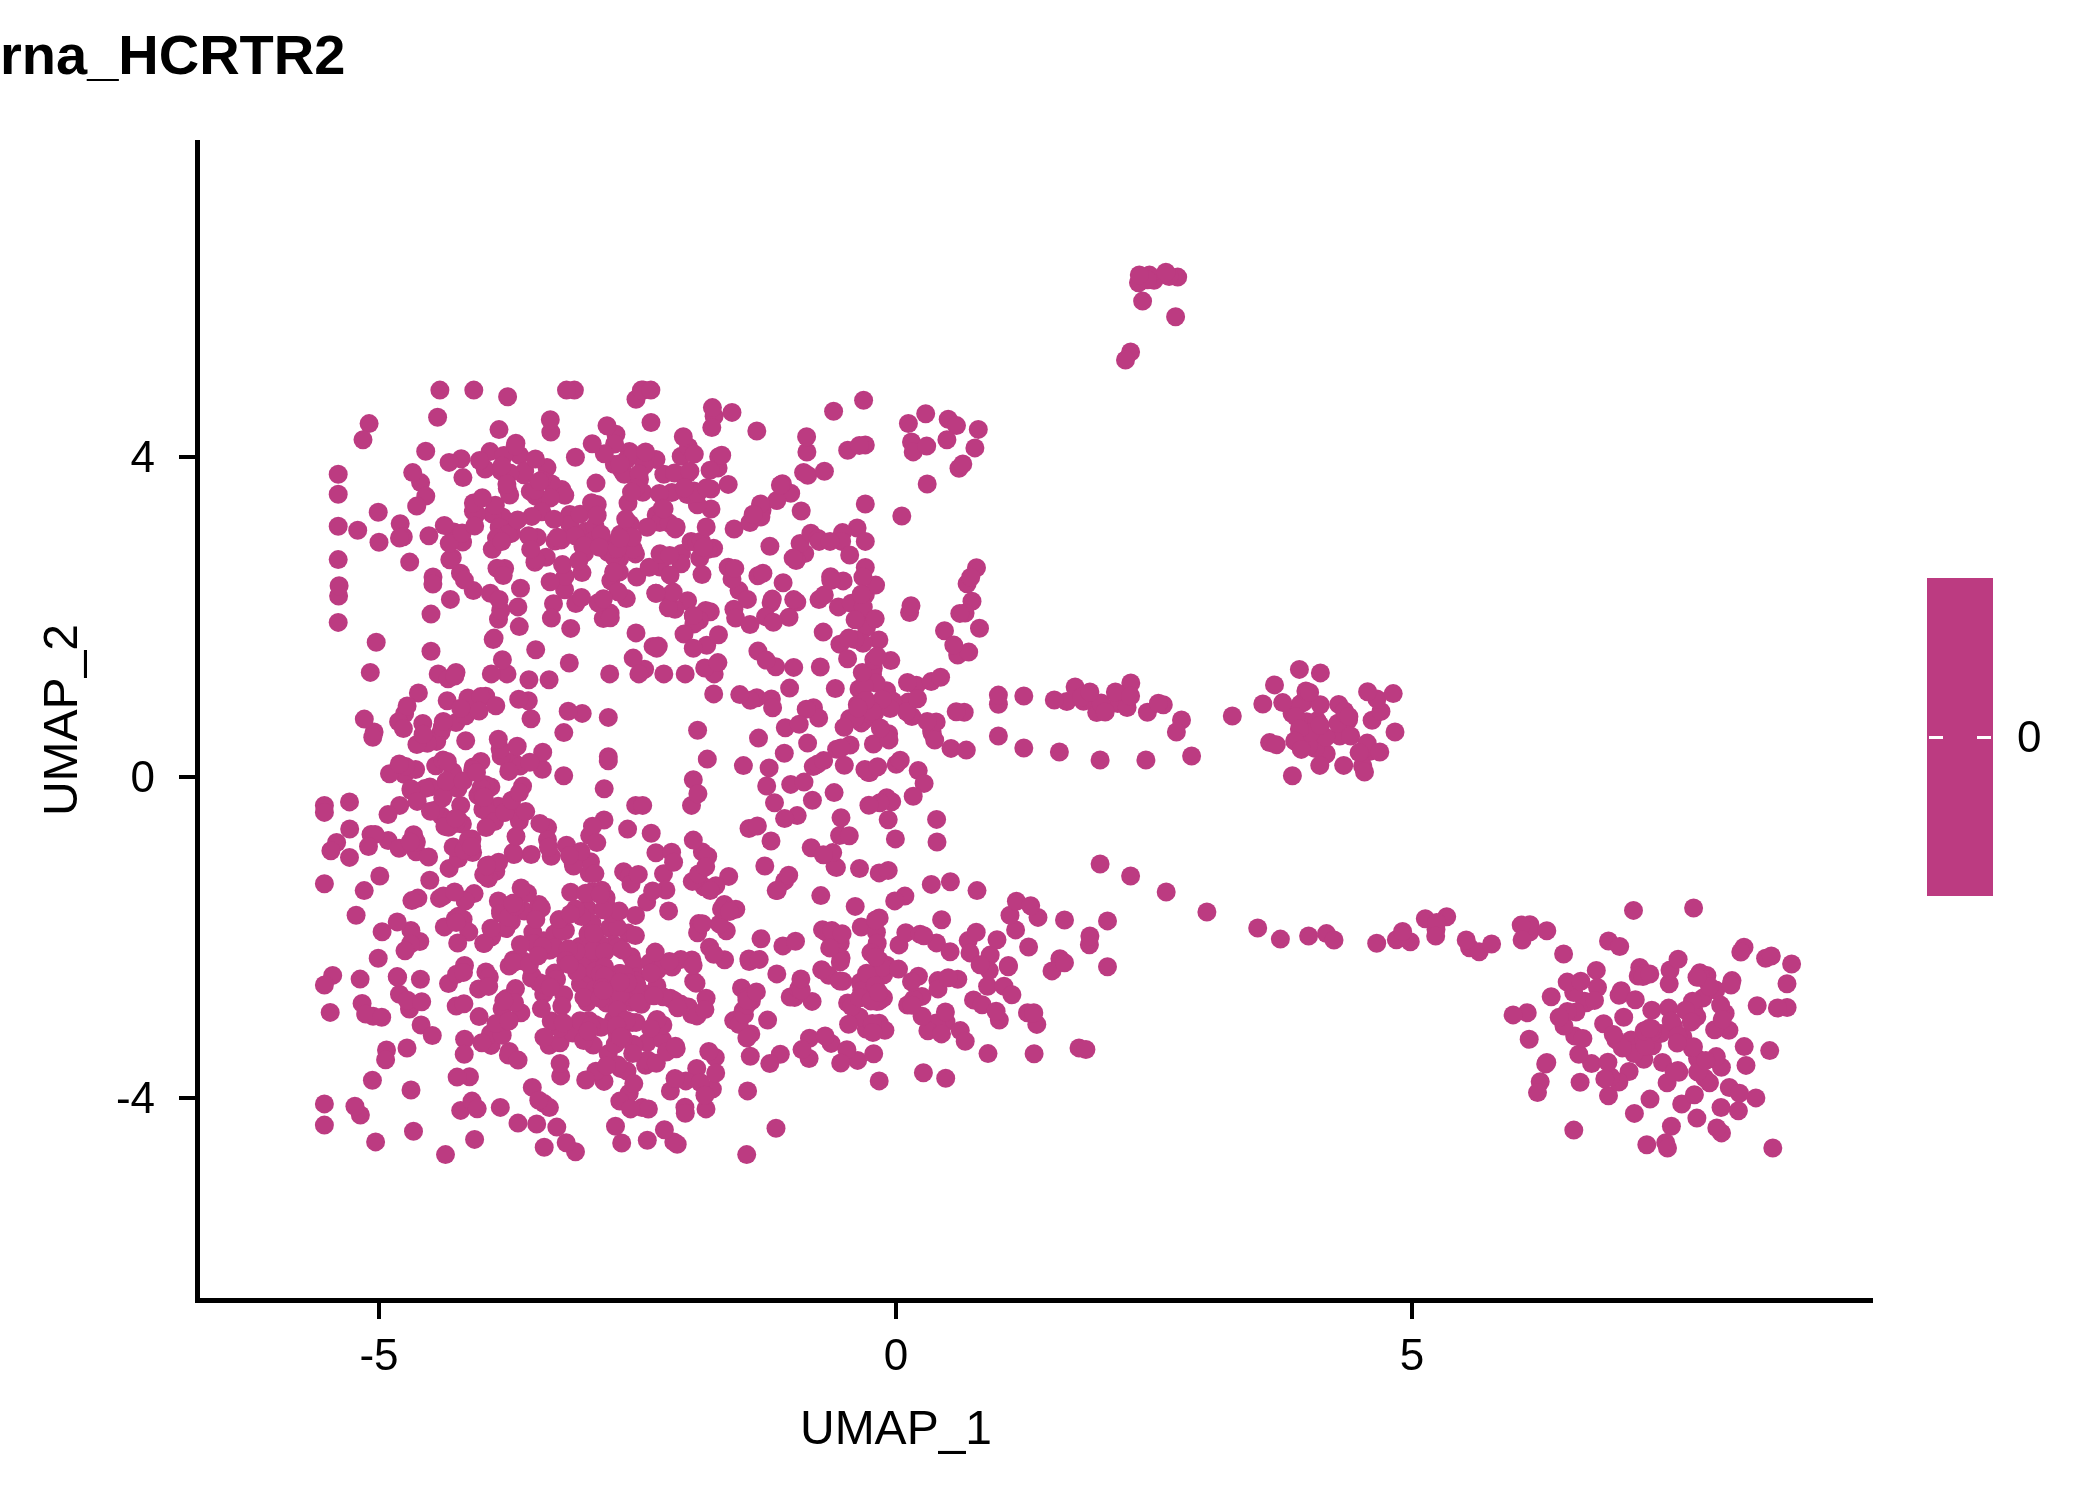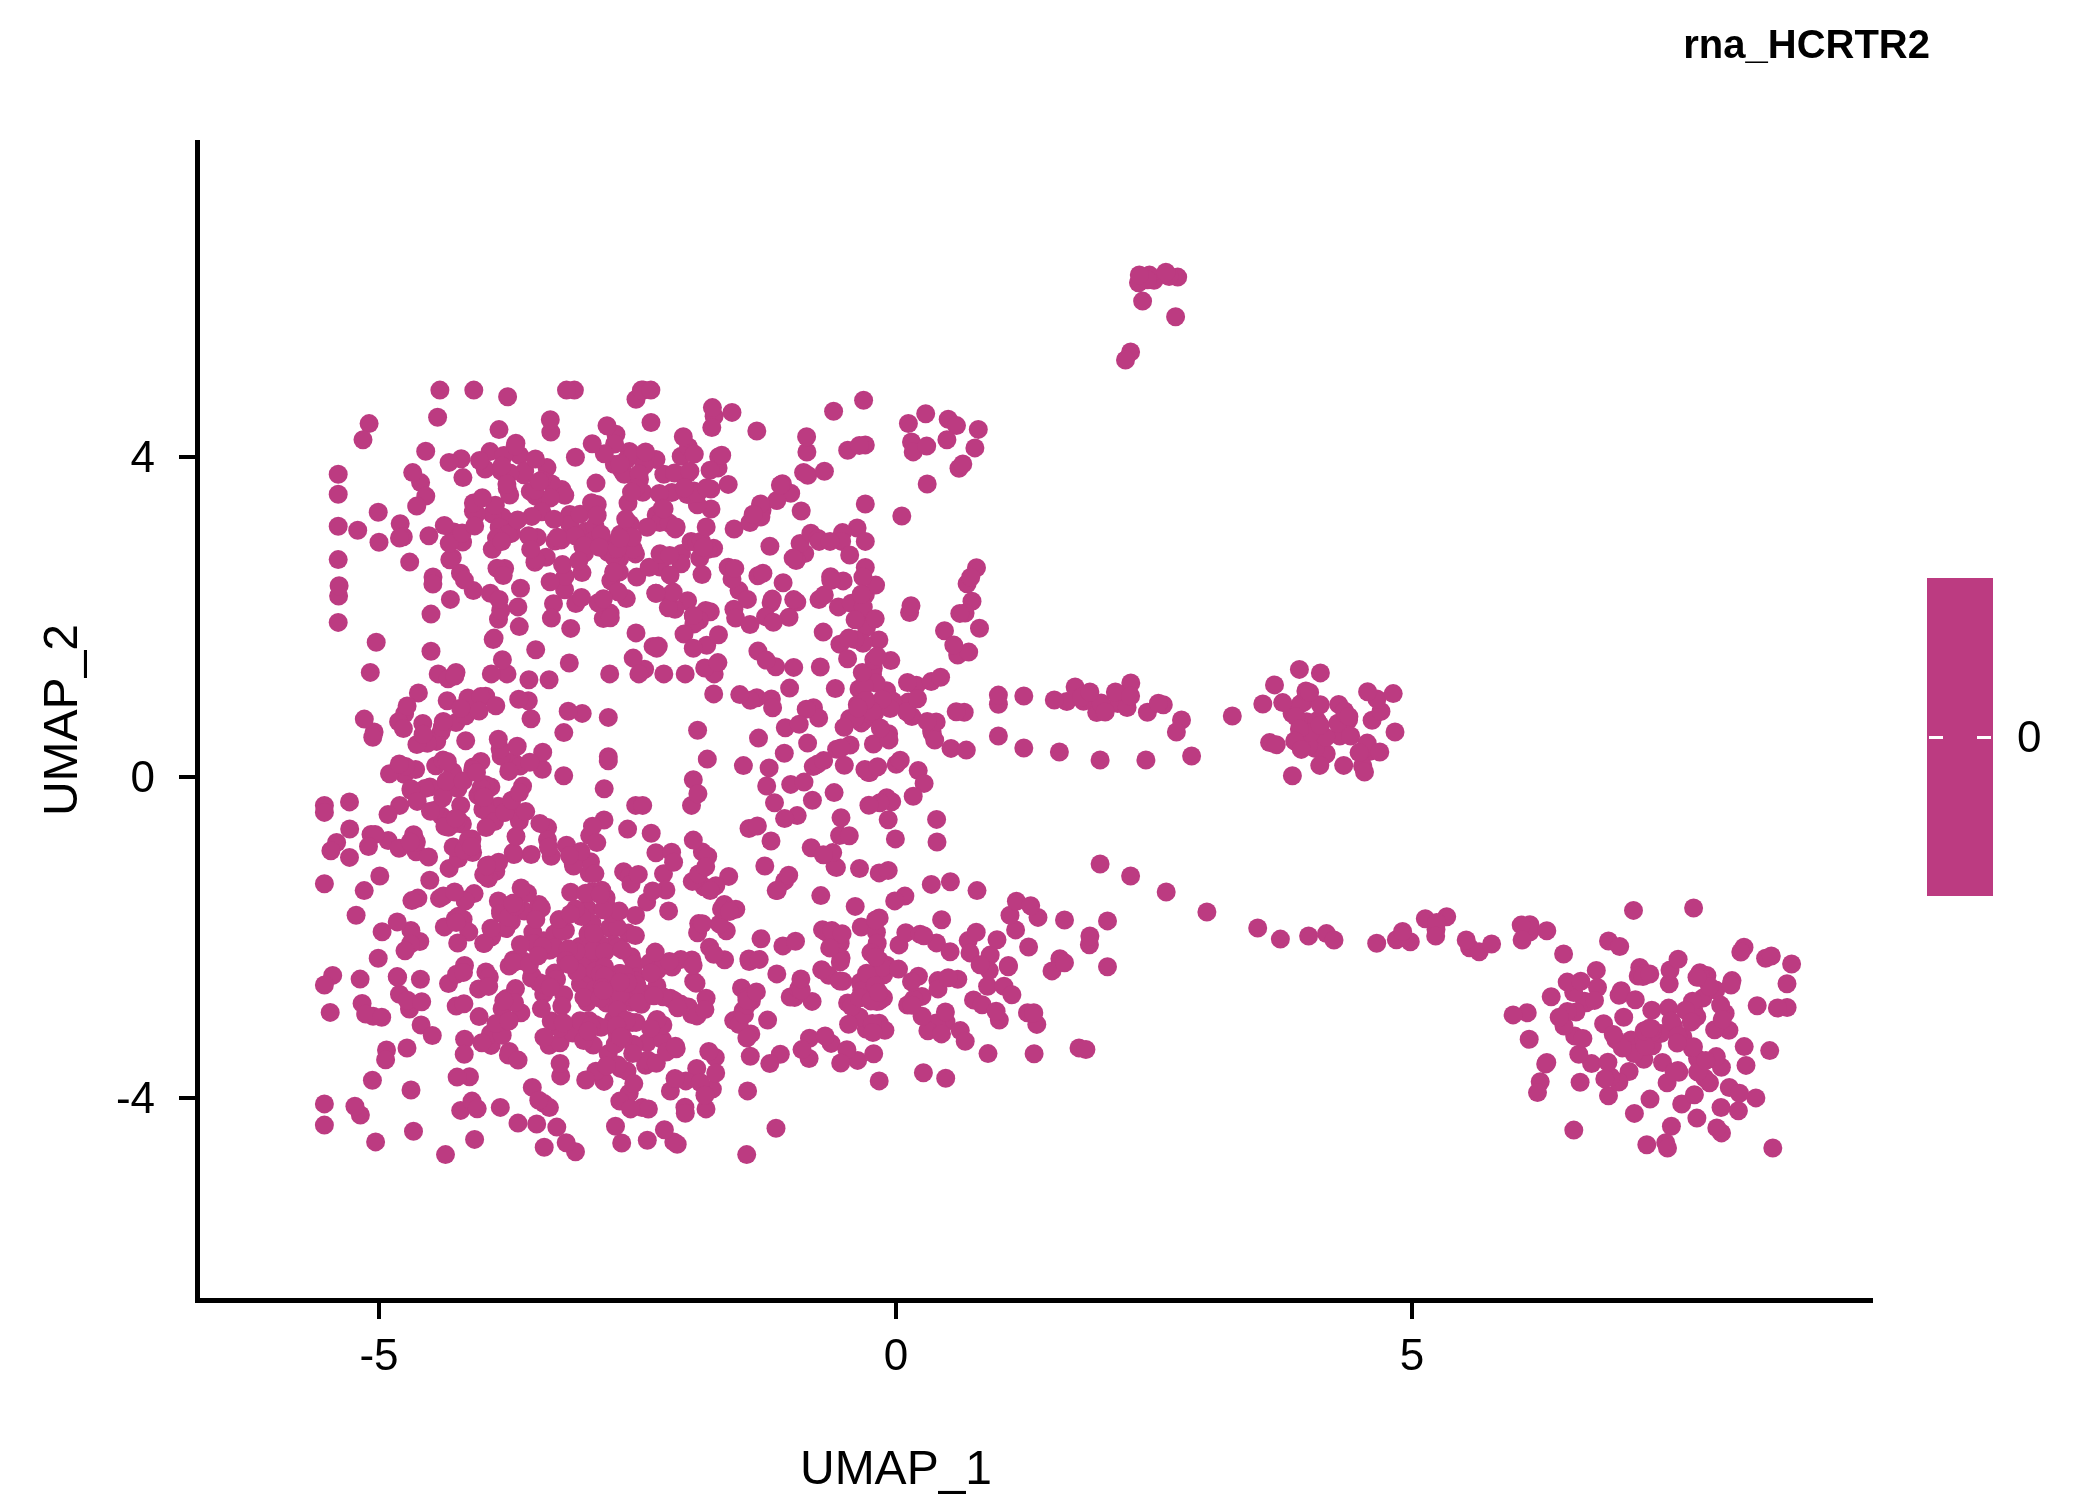--- a/index.html
+++ b/index.html
@@ -15,22 +15,22 @@
     width: 2100px;
     height: 1500px;
     background: #ffffff;
     overflow: hidden;
   }
   #plot-title {
     position: absolute;
     left: 0;
     top: 22px;
     width: 1930px;
-    text-align: right;
-    font-size: 40px;
+    text-align: left;
+    font-size: 56px;
     font-weight: bold;
     color: #000000;
     letter-spacing: 0px;
   }
   #axis-y-line {
     position: absolute;
     left: 195px;
     top: 140px;
     width: 5px;
     height: 1163px;
@@ -73,21 +73,20 @@
     transform: translateX(-50%);
   }
   #axis-label-x {
     position: absolute;
     left: 896px;
     top: 1400px;
     transform: translateX(-50%);
     font-size: 48px;
     color: #000000;
     white-space: nowrap;
-    margin-top: 40px;
   }
   #axis-label-y {
     position: absolute;
     left: 60px;
     top: 720px;
     transform: translate(-50%, -50%) rotate(-90deg);
     font-size: 48px;
     color: #000000;
     white-space: nowrap;
     transform-origin: center center;

